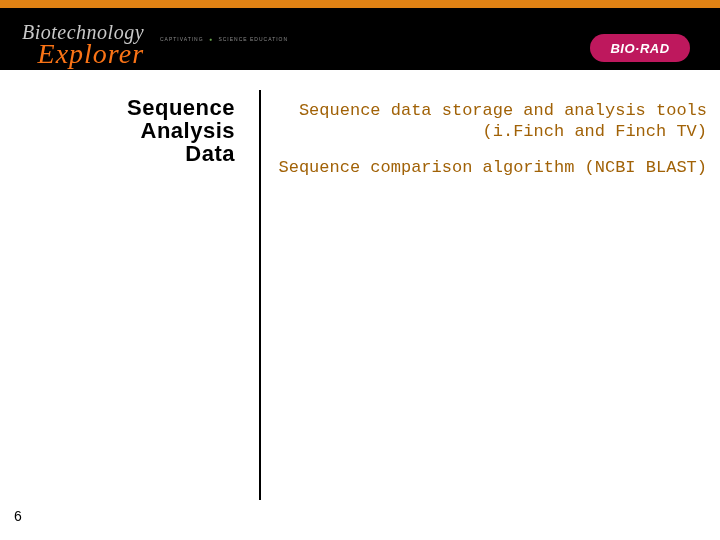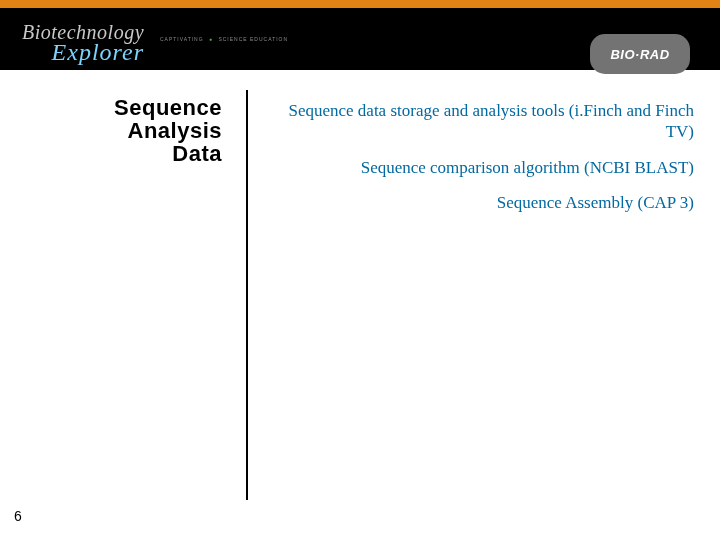--- a/index.html
+++ b/index.html
@@ -7,38 +7,38 @@
 
   .slide { position: relative; width: 720px; height: 540px; background: #fff; text-align: right; }
 
   
   .top-orange { position: absolute; left: 0; top: 0; width: 720px; height: 8px; background: #e08214; }
   .header-black { position: absolute; left: 0; top: 8px; width: 720px; height: 62px; background: #000; }
 
   
   .bte-logo { position: absolute; left: 22px; top: 14px; color: #a9a9a9; }
   .bte-logo .line1 { font-family: Georgia, 'Times New Roman', serif; font-style: italic; font-size: 20px; letter-spacing: 0.5px; line-height: 1; color: #c9c9c9; }
-  .bte-logo .line2 { font-family: Georgia, 'Times New Roman', serif; font-style: italic; font-size: 24px; letter-spacing: 1px; line-height: 1; color: #7dd3fc; margin-top: -2px; padding-left: 14px; }
+  .bte-logo .line2 { font-family: Georgia, 'Times New Roman', serif; font-style: italic; font-size: 28px; letter-spacing: 1px; line-height: 1; color: #f97316; margin-top: -2px; padding-left: 14px; }
   .bte-logo .tag { position: absolute; left: 138px; top: 14px; font-size: 5px; letter-spacing: 1px; color: #8a8a8a; white-space: nowrap; }
   .bte-logo .tag .dot { color: #6aa84f; margin: 0 3px; }
 
   
-  .biorad-badge { position: absolute; right: 30px; top: 26px; width: 100px; height: 40px; border-radius: 15px; background: #737373; display: flex; align-items: center; justify-content: center; }
+  .biorad-badge { position: absolute; right: 30px; top: 26px; width: 100px; height: 28px; border-radius: 15px; background: #be185d; display: flex; align-items: center; justify-content: center; }
   .biorad-badge span { color: #fff; font-weight: bold; font-style: italic; font-size: 13px; letter-spacing: 0.5px; font-family: Arial, Helvetica, sans-serif; }
 
   
-  .content { position: absolute; left: 4px; top: 90px; width: 584px; height: 430px; }
+  .content { position: absolute; left: 17px; top: 90px; width: 584px; height: 430px; }
 
   .title-col { position: absolute; left: 48px; top: 6px; width: 170px; }
   .title-col .t { font-family: Arial, Helvetica, sans-serif; font-weight: 900; font-size: 22px; line-height: 1.05; letter-spacing: 0.5px; color: #000; }
 
   .divider { position: absolute; left: 242px; top: 0; width: 2px; height: 410px; background: #000; }
 
   .body-col { position: absolute; left: 260px; top: 10px; width: 430px; }
-  .body-col p { font-family: Liberation Serif, serif; font-size: 17px; line-height: 1.25; color: #0369a1; margin-bottom: 14px; }
+  .body-col p { font-family: Liberation Mono, monospace; font-size: 17px; line-height: 1.25; color: #a16207; margin-bottom: 14px; }
 
   .page-num { position: absolute; left: 14px; bottom: 16px; font-size: 14px; color: #000; font-family: Arial, Helvetica, sans-serif; }
 </style>
 </head>
 <body>
 
 <div class="slide">
 
   <div class="top-orange"></div>
   <div class="header-black">
@@ -65,20 +65,19 @@
       <div class="t">Sequence</div>
       <div class="t">Analysis</div>
       <div class="t">Data</div>
     </div>
 
     <div class="divider"></div>
 
     <div class="body-col">
       <p>Sequence data storage and analysis tools (i.Finch and Finch TV)</p>
       <p>Sequence comparison algorithm (NCBI BLAST)</p>
-      <p>Sequence Assembly (CAP 3)</p>
     </div>
 
   </div>
 
   <div class="page-num">6</div>
 
 </div>
 
 </body></html>

